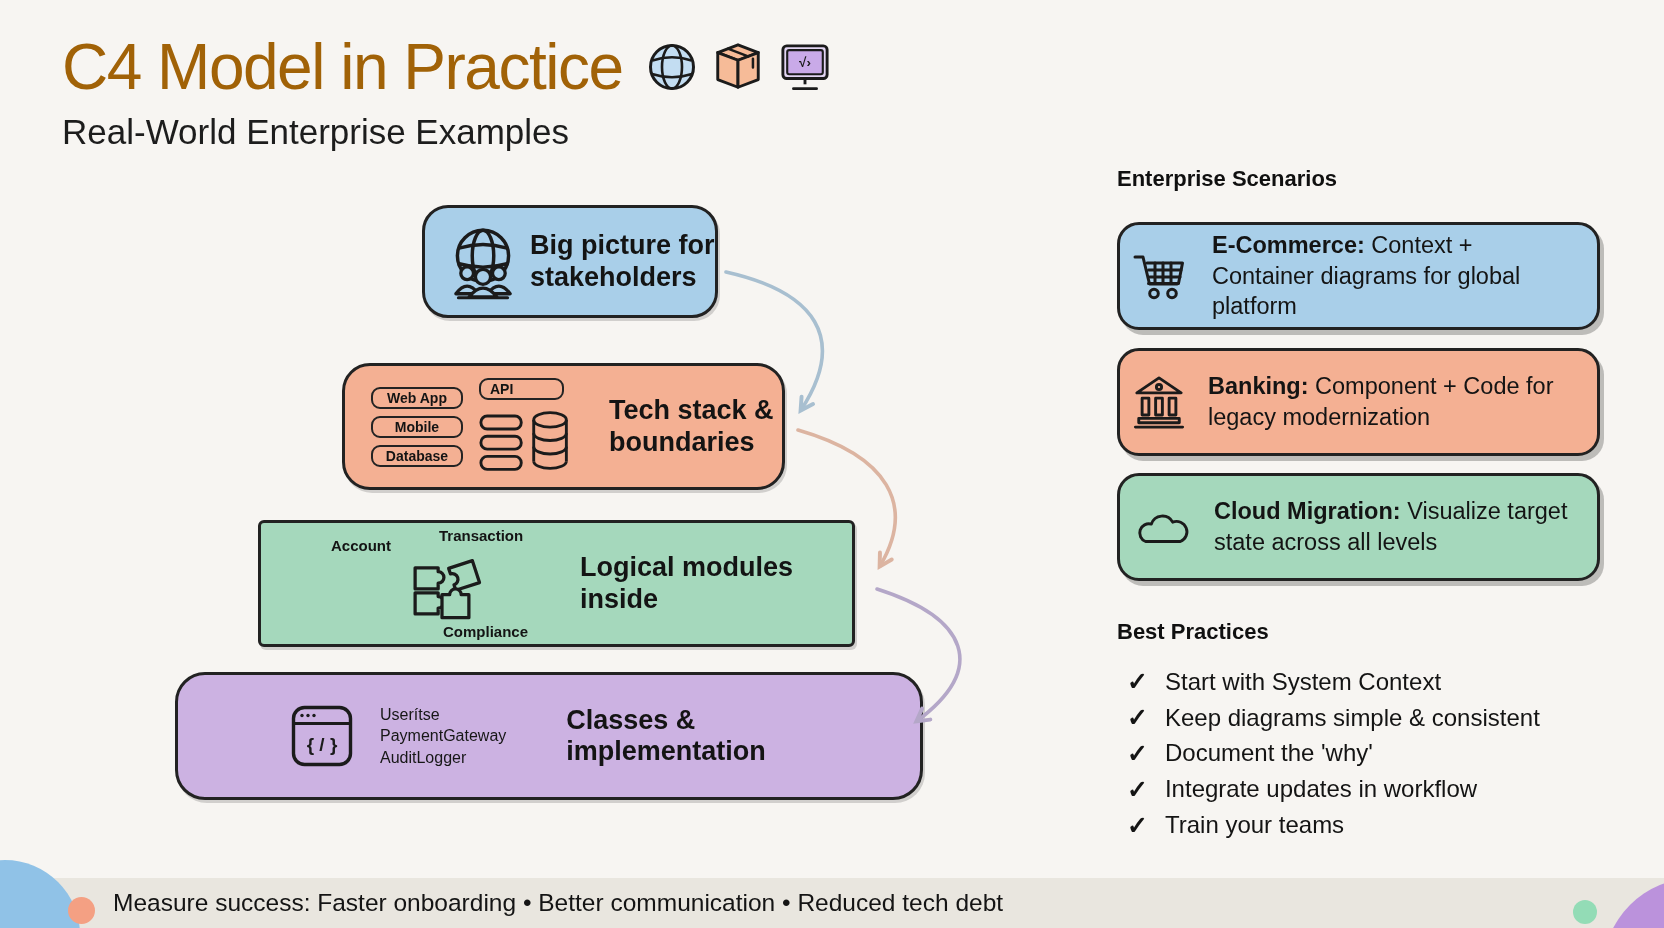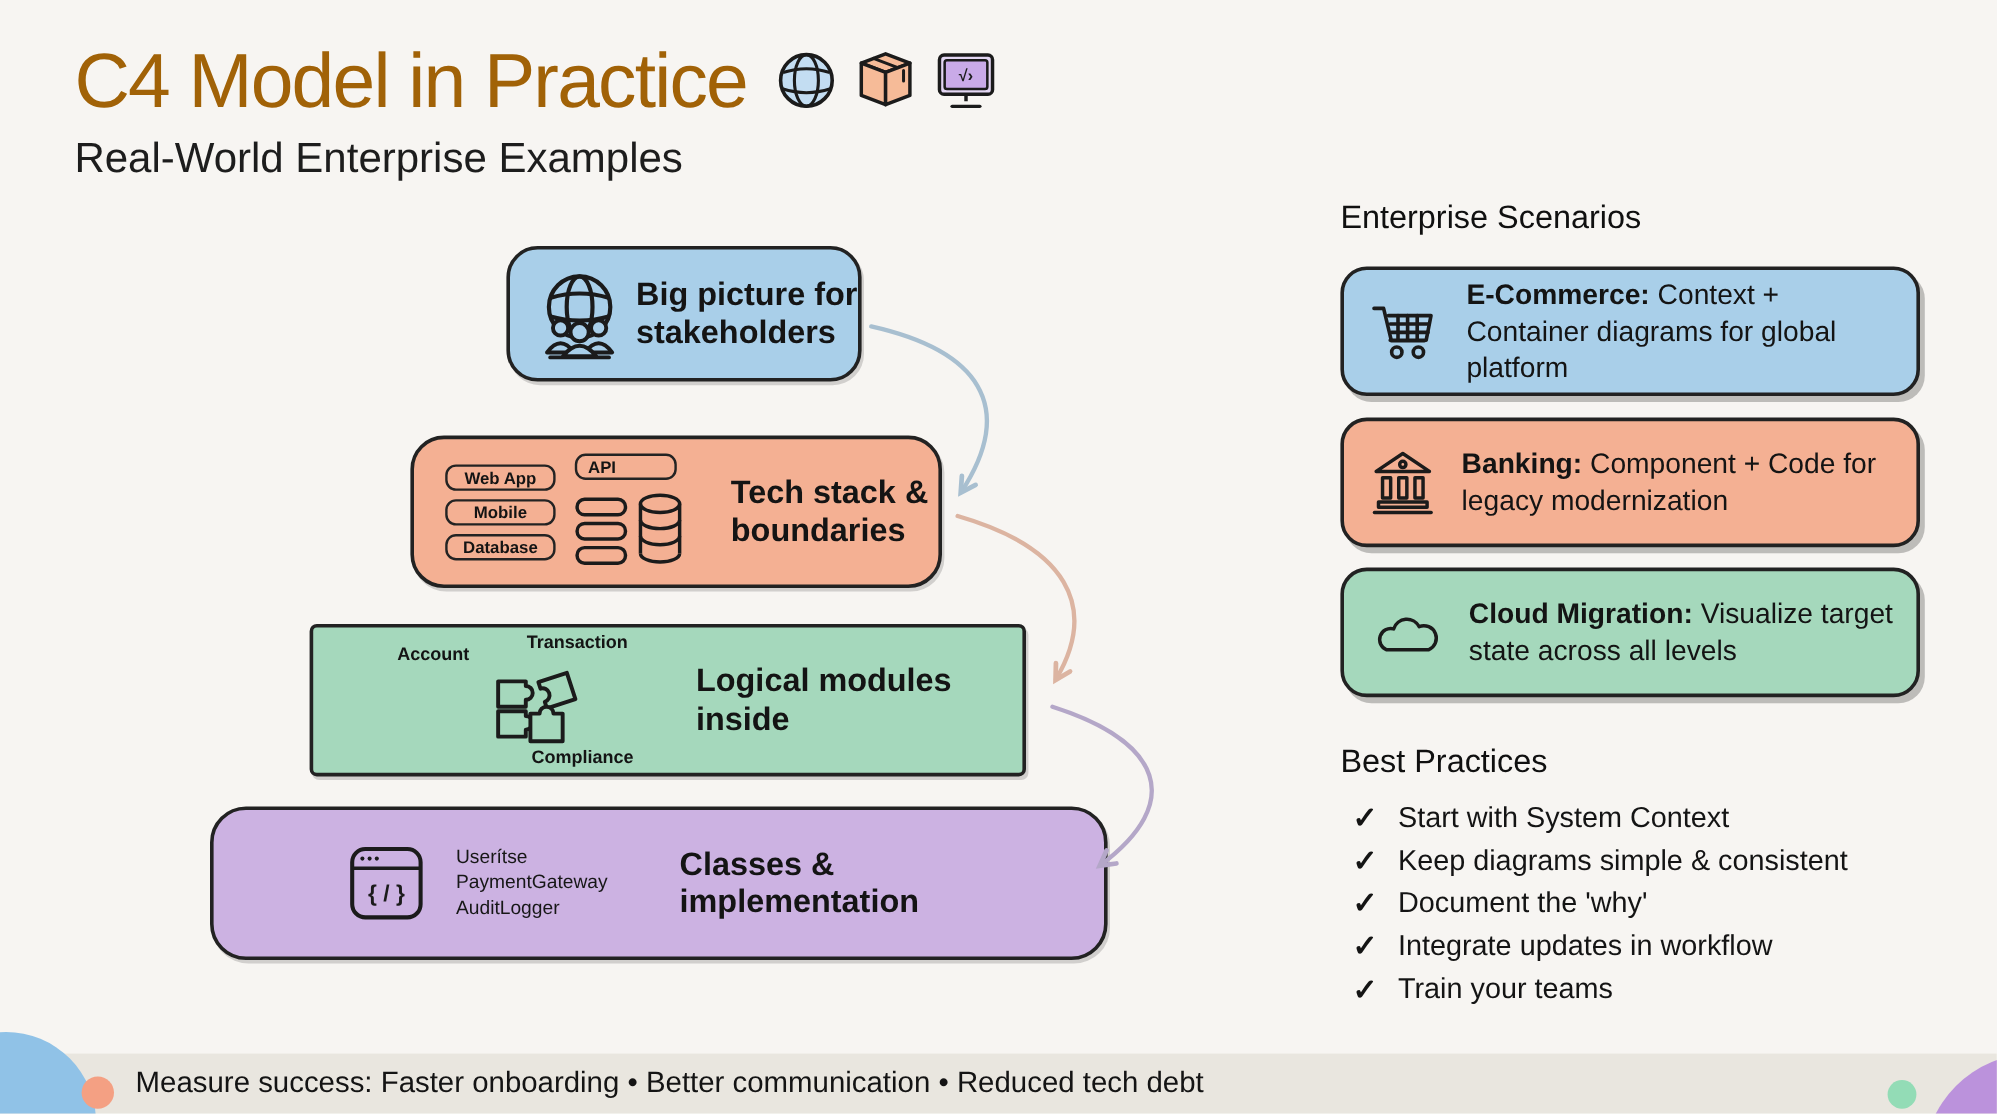--- a/index.html
+++ b/index.html
@@ -46,26 +46,26 @@
   .module-label{position:absolute;font-size:15px;font-weight:600;color:#141414;white-space:nowrap;}
   .module-label.m-account{left:0;top:12px;}
   .module-label.m-transaction{left:108px;top:2px;}
   .module-label.m-compliance{left:112px;bottom:3px;}
   .puzzle-svg{position:absolute;left:52px;top:14px;}
 
   
   .class-list{font-size:16px;line-height:1.32;color:#171717;}
 
   
-  .scen-heading,.bp-heading{position:absolute;left:1117px;font-size:27px;font-weight:400;color:#101010;}
+  .scen-heading,.bp-heading{position:absolute;left:1117px;font-size:22px;font-weight:700;color:#101010;}
   .scen-heading{top:166px;}
   .bp-heading{top:619px;}
   .sbox{
     position:absolute;left:1117px;width:483px;height:108px;border:3px solid #222;
-    border-radius:22px;display:flex;align-items:center;padding-left:22px;gap:22px;
+    border-radius:22px;display:flex;align-items:center;padding-left:12px;gap:22px;
     box-sizing:border-box;box-shadow:4px 5px 0 rgba(40,40,40,.28);
   }
   .sbox1{top:222px;} .sbox2{top:348px;} .sbox3{top:473px;}
   .sbox-text{font-size:23.5px;line-height:1.3;color:#141414;width:360px;margin:0;}
   .sbox-text b{font-weight:700;}
 
   .bp-list{position:absolute;left:1127px;top:664px;list-style:none;margin:0;padding:0;}
   .bp-item{display:flex;align-items:center;gap:17px;height:35.8px;font-size:24px;color:#141414;}
   .bp-check{font-weight:700;font-size:25px;}
 

